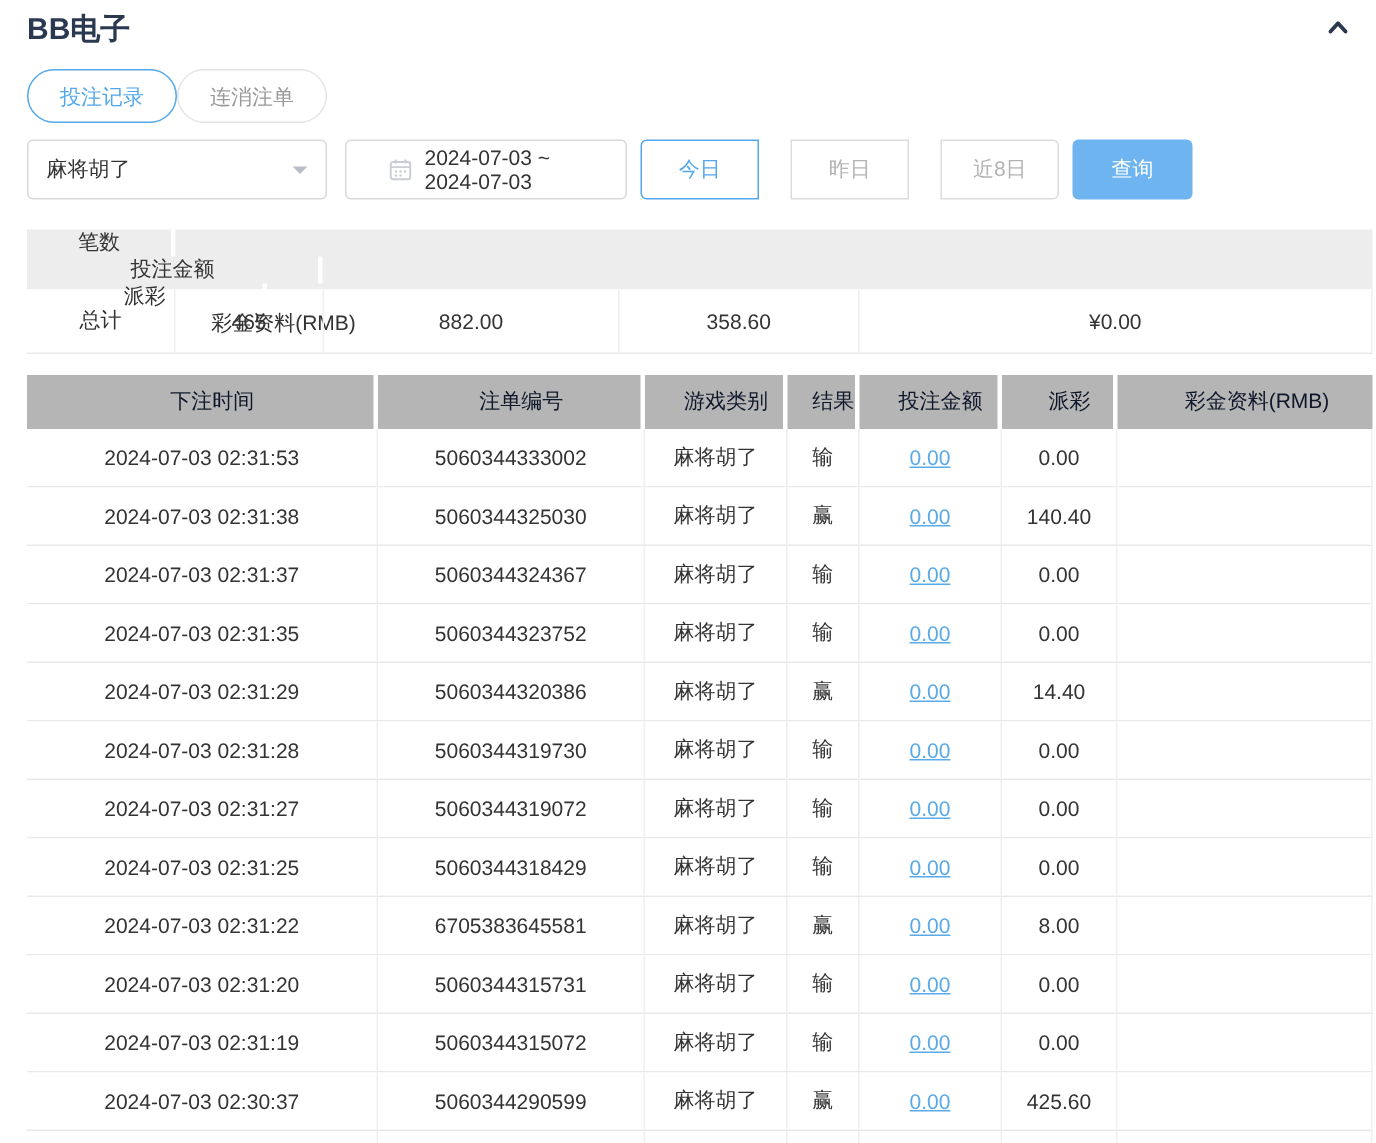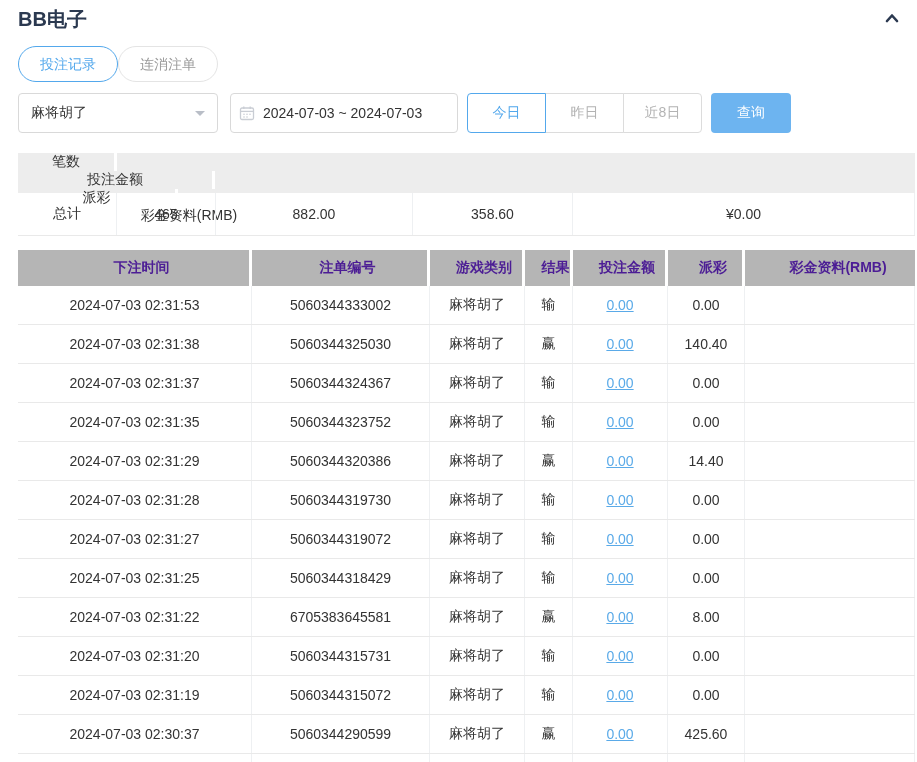--- a/index.html
+++ b/index.html
@@ -19,23 +19,23 @@
   .tab{height:36px;line-height:34px;padding:0 21px;border-radius:18px;font-size:14px;
        box-sizing:border-box;border:1px solid #e4e4e4;color:#999;background:#fff;cursor:pointer;
        font-family:inherit;}
   .tab.active{border-color:#53a8ec;color:#53a8ec;}
 
   
   .filters{margin-top:11px;display:flex;align-items:center;}
   .select{width:200px;height:40px;box-sizing:border-box;border:1px solid #d9d9d9;border-radius:4px;
           display:flex;align-items:center;justify-content:space-between;padding:0 12px;font-size:14px;color:#333;cursor:pointer;background:#fff;}
   .caret-down{width:0;height:0;border-left:5px solid transparent;border-right:5px solid transparent;border-top:5px solid #b9bec7;}
-  .date-picker{margin-left:12px;width:228px;height:40px;box-sizing:border-box;border:1px solid #d9d9d9;border-radius:4px;
-          display:flex;align-items:center;padding:0 8px;gap:8px;font-size:14px;color:#333;cursor:pointer;background:#fff;}
-  .btn-group{margin-left:9px;display:flex;}
+  .date-picker{margin-left:12px;width:188px;height:40px;box-sizing:border-box;border:1px solid #d9d9d9;border-radius:4px;
+          display:flex;align-items:center;padding:0 28px;gap:8px;font-size:14px;color:#333;cursor:pointer;background:#fff;}
+  .btn-group{margin-left:9px;display:flex;gap:22px;}
   .qbtn{width:79px;height:40px;box-sizing:border-box;border:1px solid #dcdcdc;background:#fff;color:#b3b3b3;
         font-size:14px;margin-left:-1px;cursor:pointer;font-family:inherit;padding:0;}
   .btn-group .qbtn:first-child{margin-left:0;border-radius:4px 0 0 4px;}
   .btn-group .qbtn:last-child{border-radius:0 4px 4px 0;}
   .qbtn.active{border-color:#53a8ec;color:#53a8ec;position:relative;z-index:1;}
   .search-btn{margin-left:9px;width:80px;height:40px;background:#6db4f0;color:#fff;border:none;border-radius:4px;
         font-size:14px;cursor:pointer;font-family:Liberation Sans, sans-serif;}
 
   
   .summary{margin-top:20px;width:897px;}
@@ -45,21 +45,21 @@
   .sum-head .cell:last-child{border-right:none;}
   .sum-row{display:flex;height:42px;border-bottom:1px solid #e9e9e9;background:#fff;}
   .sum-row .cell{box-sizing:border-box;border-right:1px solid #eef0f2;display:flex;align-items:center;justify-content:center;
         font-size:14px;color:#333;}
   .s1{width:99px;}.s2{width:99px;}.s3{width:197px;}.s4{width:160px;}.s5{width:342px;}
 
   
   .main-table{margin-top:14px;width:897px;}
   .tbl-head{display:flex;height:36px;background:#b5b5b5;}
   .tbl-head .cell{box-sizing:border-box;border-right:3px solid #fff;display:flex;align-items:center;justify-content:center;
-        font-size:14px;font-weight:bold;color:#4c1d95;padding-left:16px;}
+        font-size:14px;font-weight:normal;color:#0f172a;padding-left:16px;}
   .tbl-head .cell:last-child{border-right:none;}
   .tbl-row{display:flex;height:38px;border-bottom:1px solid #e9e9e9;background:#fff;}
   .tbl-row .cell{box-sizing:border-box;border-right:1px solid #eef0f2;display:flex;align-items:center;justify-content:center;
         font-size:14px;color:#333;}
   .c1{width:234px;}.c2{width:178px;}.c3{width:95px;}.c4{width:48px;}.c5{width:95px;}.c6{width:77px;}.c7{width:170px;}
   .bet-link{color:#5aaae8;text-decoration:underline;cursor:pointer;}
   .neg{color:#f0595f;}
 </style>
 </head>
 <body>

